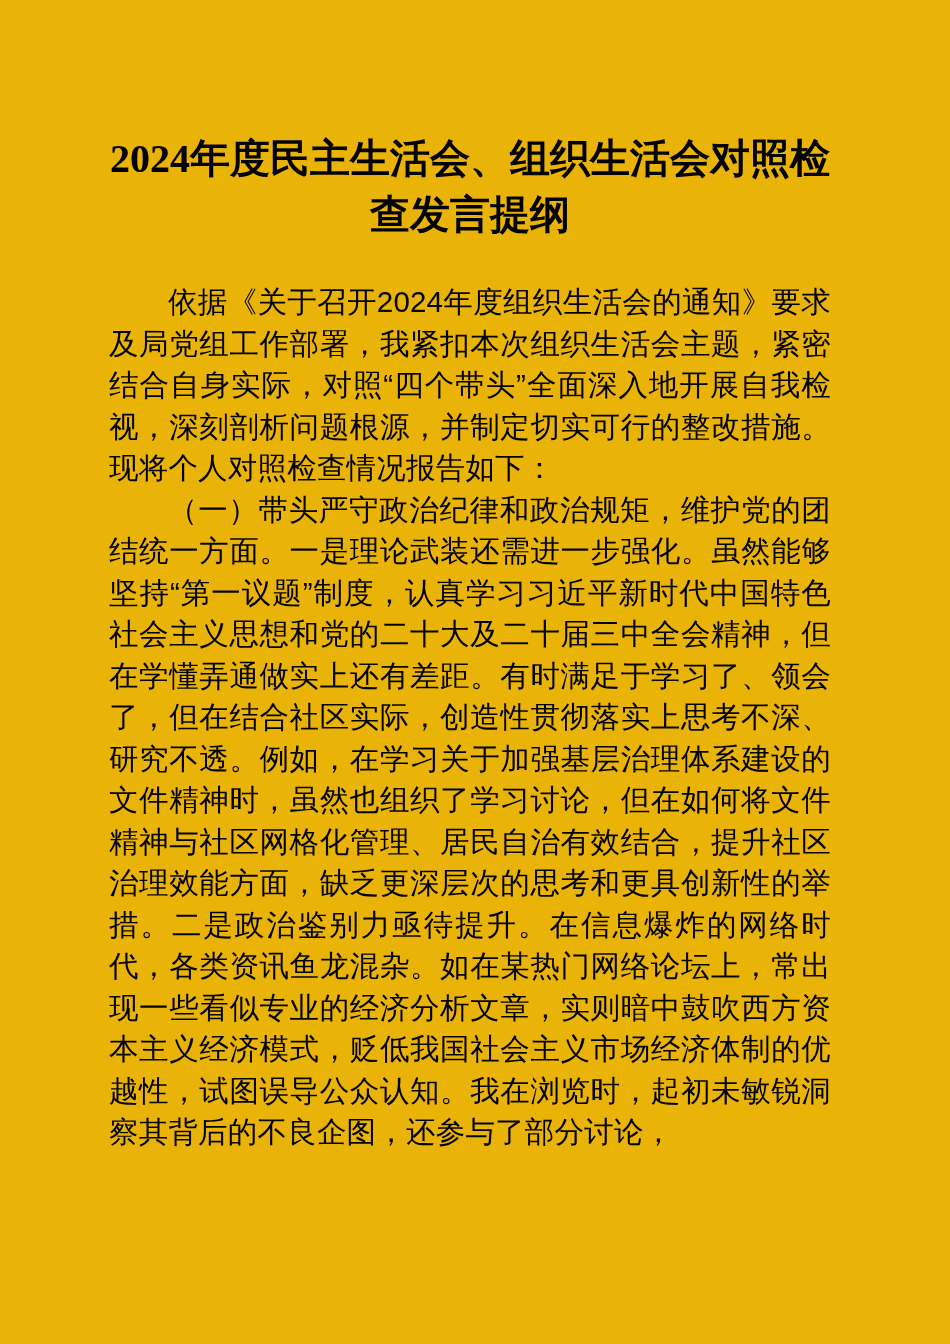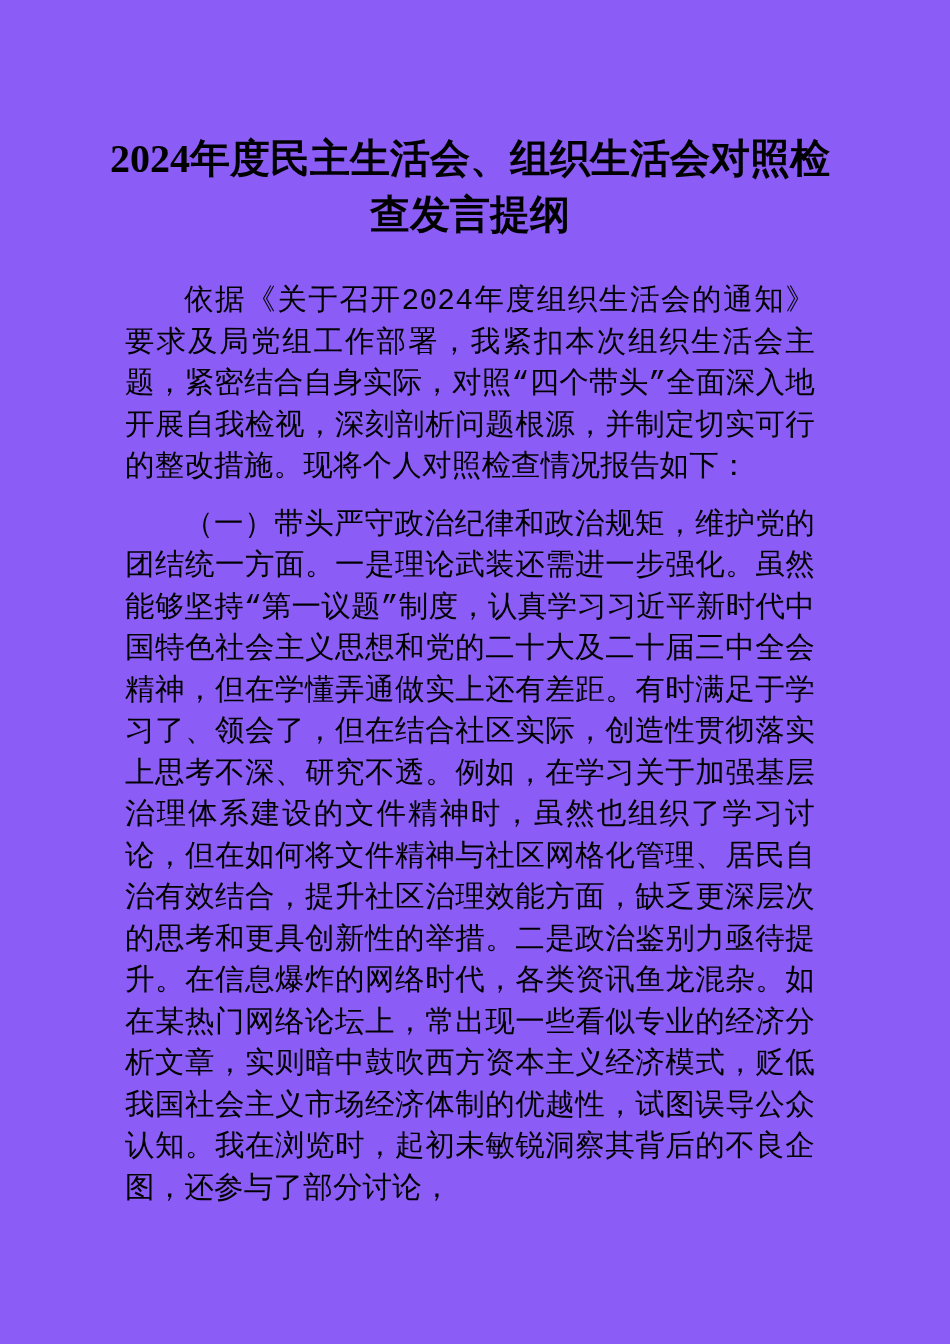--- a/index.html
+++ b/index.html
@@ -12,21 +12,21 @@
     width: 950px;
     height: 1344px;
     overflow: hidden;
     font-family: "Liberation Serif", "DejaVu Serif", serif;
     color: #000000;
   }
   .page {
     position: relative;
     width: 950px;
     height: 1344px;
-    background: #8b5cf6;
+    background: #eab308;
     box-sizing: border-box;
     padding: 0;
   }
   .content {
     position: absolute;
     left: 109px;
     top: 0;
     width: 722px;
   }
 
@@ -43,22 +43,22 @@
     color: #000000;
     white-space: normal;
     word-break: break-all;
   }
 
   
   .body-block {
     margin-top: 38px;
   }
   p.para {
-    margin: 16px;
-    font-family: Liberation Mono, monospace;
+    margin: 0;
+    font-family: Liberation Sans, sans-serif;
     font-size: 29.5px;
     line-height: 41.5px;
     text-align: justify;
     text-align-last: left;
     text-justify: inter-ideograph;
     letter-spacing: 0.2px;
     text-indent: 59px;
     color: #000000;
     word-break: break-all;
   }

